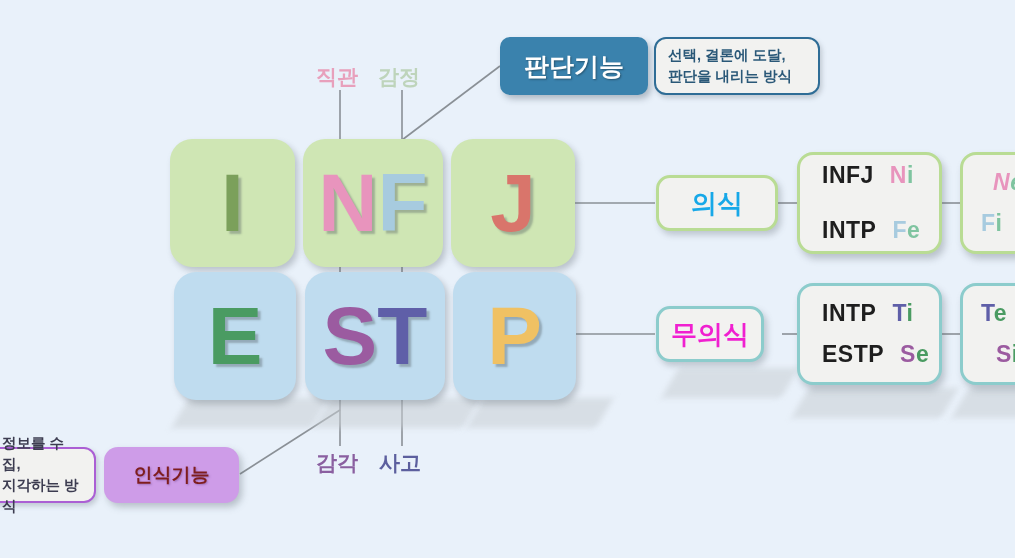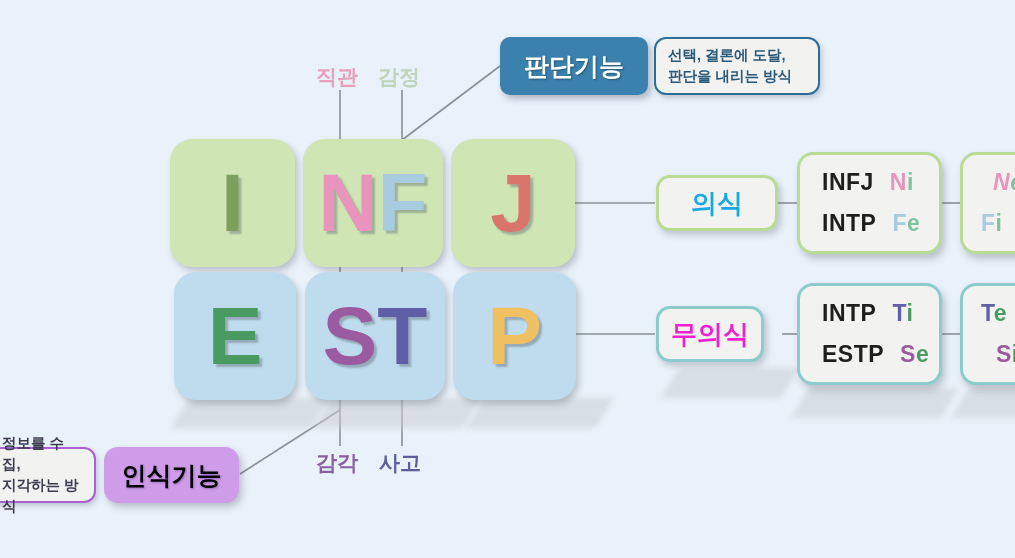--- a/index.html
+++ b/index.html
@@ -106,21 +106,21 @@
 
   
   .purplebox{
     position:absolute;
     background:#ce9ce8;
     border-radius:14px;
     display:flex;align-items:center;justify-content:center;
     box-shadow:3px 4px 7px rgba(90,100,110,.35);
   }
   .purplebox span{
-    color:#000000;font-weight:bold;font-size:25px;
+    color:#7f1d1d;font-weight:bold;font-size:19px;
     text-shadow:1px 1px 2px rgba(110,70,140,.5);
   }
 
   
   .axlab{
     position:absolute;
     font-size:21px;font-weight:bold;
     white-space:nowrap;
   }
 </style>
@@ -220,21 +220,21 @@
   </div>
 
   <div class="pill cream" style="left:656px;top:175px;width:122px;height:56px;border:3px solid #b9dc94;">
     <span class="pill-text" style="font-size: 26px; color: rgb(23, 168, 232);">의식</span>
   </div>
 
   <div class="pill cream" style="left:656px;top:306px;width:108px;height:56px;border:3px solid #8ccccc;">
     <span class="pill-text" style="font-size: 26px; color: rgb(240, 32, 208);">무의식</span>
   </div>
 
-  <div class="fnpanel" style="left:797px;top:152px;width:145px;height:102px;border:3px solid #b9dc94;">
+  <div class="fnpanel" style="left:797px;top:152px;width:145px;height:102px;border:3px solid #b9dc94;justify-content:space-between;">
     <div class="fnrow">
       <span class="mbti">INFJ</span>
       <span class="func">
         <span style="color: rgb(232, 148, 189);">N</span><span style="color: rgb(127, 196, 160);">i</span>
       </span>
     </div>
     <div class="fnrow">
       <span class="mbti">INTP</span>
       <span class="func">
         <span style="color: rgb(167, 203, 223);">F</span><span style="color: rgb(127, 196, 160);">e</span>

